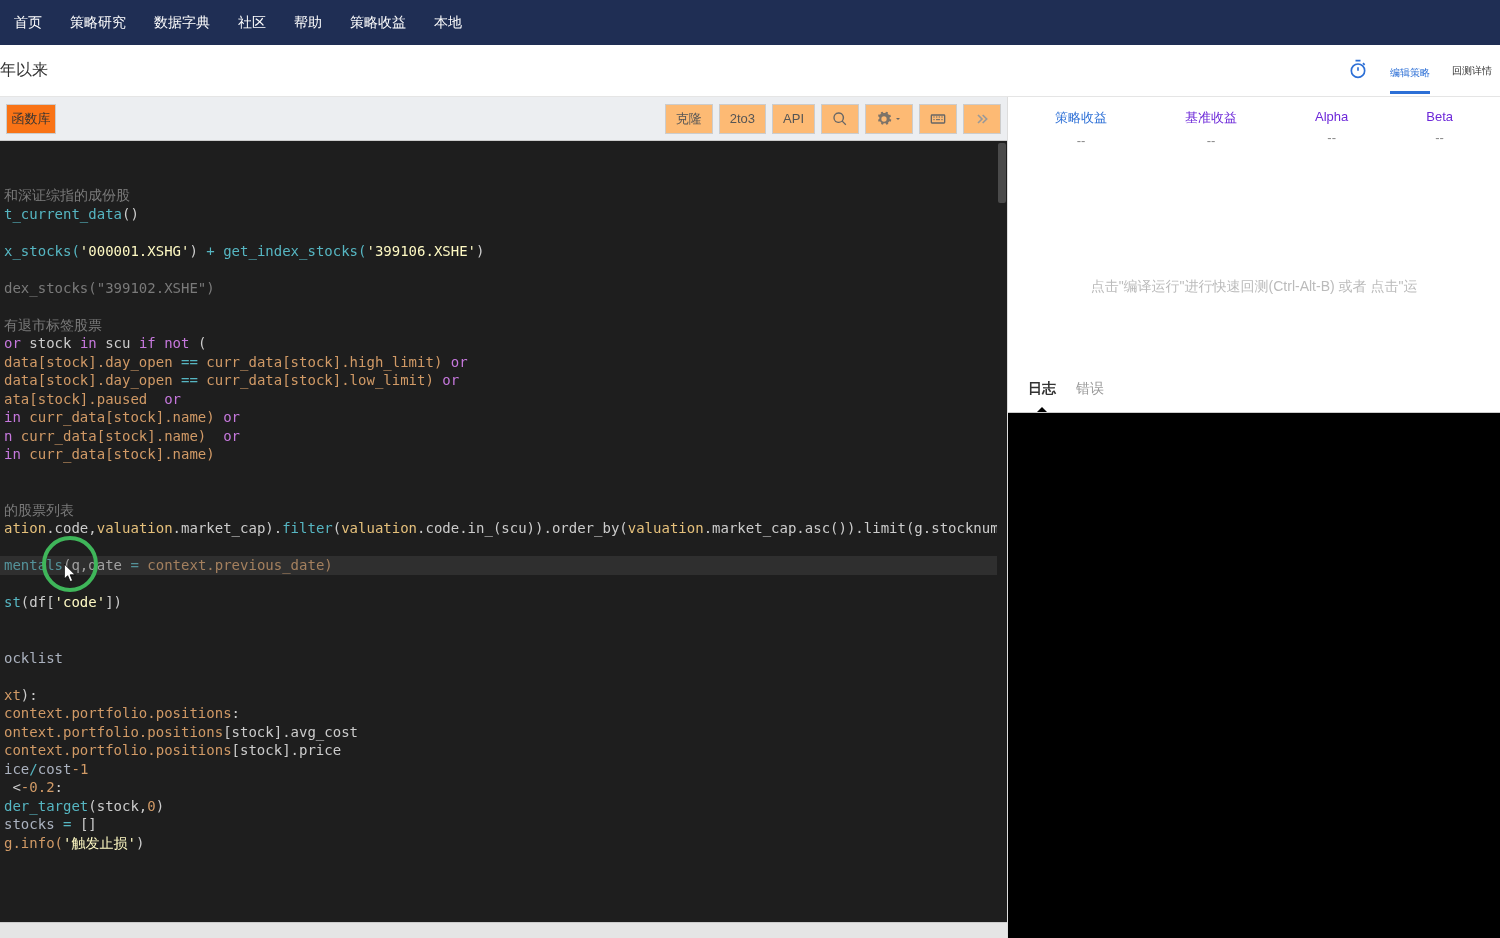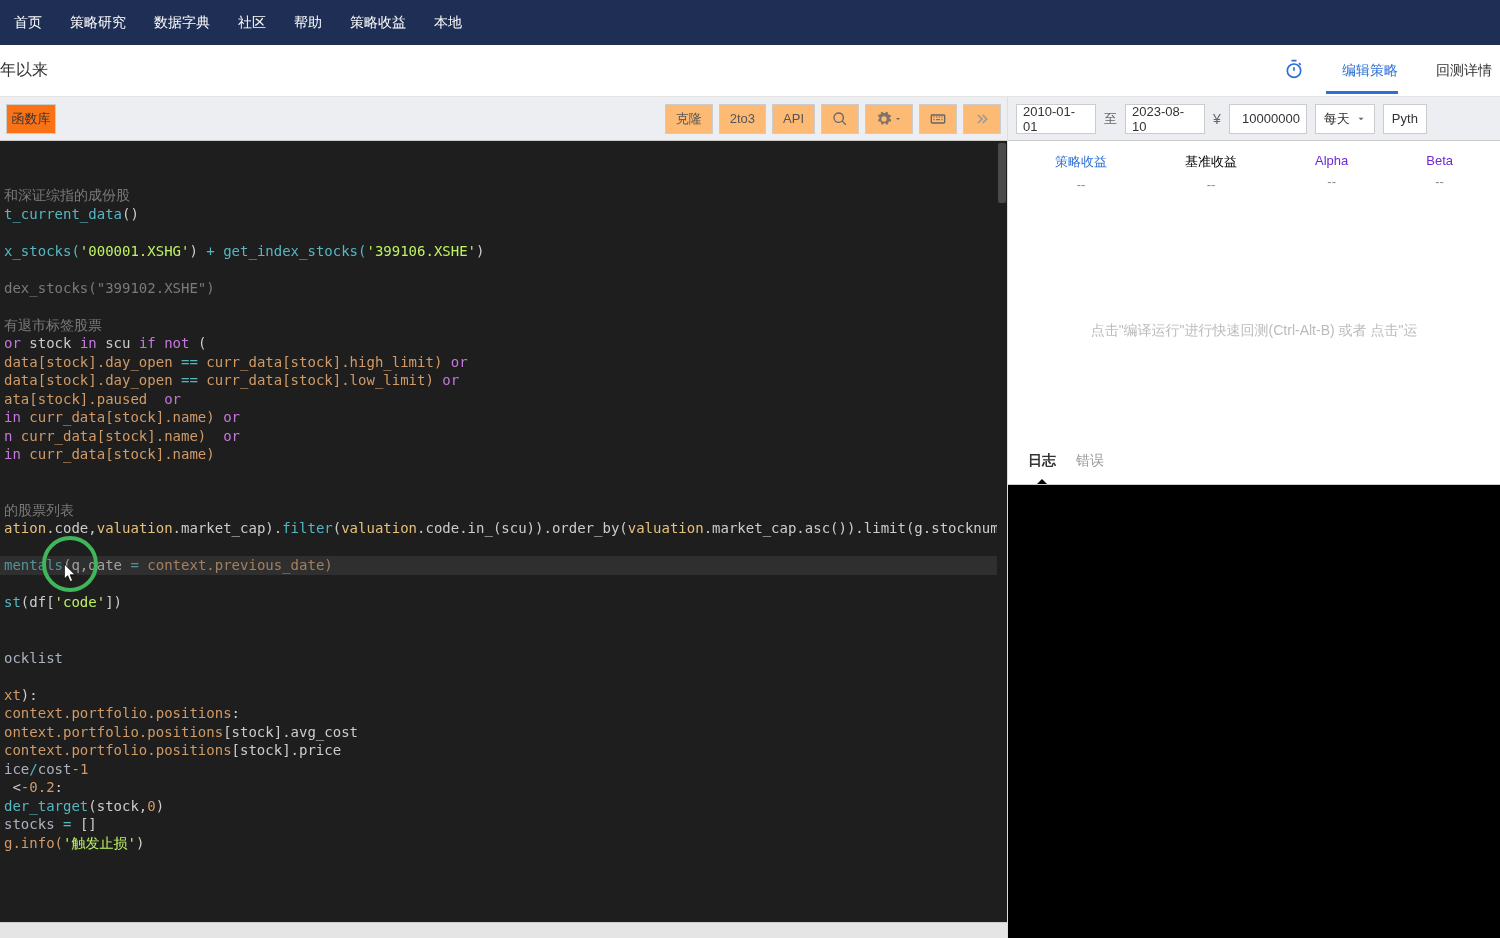--- a/index.html
+++ b/index.html
@@ -40,25 +40,24 @@
     .subheader-right {
       display: flex;
       align-items: center;
       gap: 22px;
     }
     .timer-icon {
       width: 20px; height: 20px;
       color: #2c6fd6;
     }
     .tab-btn {
-      font-size: 14px;
+      font-size: 10px;
       color: #333;
       padding: 4px 0;
       cursor: pointer;
-      margin-left: 16px;
     }
     .tab-btn.active {
       color: #2c6fd6;
     }
     .tab-underline {
       position: absolute;
       bottom: -14px;
       left: 0;
       right: 0;
       height: 3px;
@@ -128,21 +127,21 @@
       line-height: 18.5px;
       padding: 8px 0 8px 4px;
       overflow: hidden;
       position: relative;
       white-space: pre;
     }
     .code-area .c-comment { color: #7a7a7a; }
     .code-area .c-key { color: #c678dd; }
     .code-area .c-func { color: #56b6c2; }
     .code-area .c-attr { color: #d19a66; }
-    .code-area .c-str { color: #bef264; }
+    .code-area .c-str { color: #fef9c3; }
     .code-area .c-num { color: #d19a66; }
     .code-area .c-ident { color: #e5c07b; }
     .code-area .c-var { color: #abb2bf; }
     .code-area .c-op { color: #56b6c2; }
     .cursor-line {
       position: absolute;
       left: 0; right: 8px;
       height: 18.5px;
       background: rgba(80,80,80,0.35);
       top: 415px;
@@ -202,31 +201,31 @@
       display: flex;
       padding: 12px 8px 0;
       justify-content: space-around;
     }
     .metric {
       text-align: center;
       font-size: 13px;
     }
     .metric-label { color: #6d28d9; }
     .metric-label.blue { color: #2c6fd6; }
-    .metric-label.red { color: #000000; }
+    .metric-label.red { color: #6d28d9; }
     .metric-val { color: #888; margin-top: 6px; }
     .hint {
       color: #bbb;
       font-size: 14px;
       text-align: center;
       margin-top: 130px;
       padding: 0 12px;
     }
     .log-tabs {
-      margin-top: 112px;
+      margin-top: 84px;
       display: flex;
       gap: 20px;
       padding: 0 20px 10px;
       border-bottom: 1px solid #ccc;
     }
     .log-tab {
       font-size: 14px;
       color: #999;
       cursor: pointer;
       position: relative;
@@ -367,36 +366,20 @@
 <span class="c-var">stocks </span><span class="c-op">=</span><span> []</span>
 <span class="c-attr">g.info(</span><span class="c-str">'触发止损'</span><span>)</span>
       <div class="scrollbar-v">
         <div class="thumb" style="top:2px;height:60px"></div>
       </div>
     </div>
     <div class="bottom-scroll"></div>
   </div>
 
   <div class="right-col">
-    <div class="params-row">
-      <div class="param-input" style="width:80px">2010-01-01</div>
-      <span class="param-sep">至</span>
-      <div class="param-input" style="width:80px">2023-08-10</div>
-      <span class="param-currency">¥</span>
-      <div class="param-input" style="width:78px;justify-content:flex-end">10000000</div>
-      <div class="param-select">
-        <span>每天</span>
-        <svg viewBox="0 0 24 24">
-            <path d="M6 9l6 6 6-6z"></path>
-          </svg>
-      </div>
-      <div class="param-select">
-        <span>Pyth</span>
-      </div>
-    </div>
 
     <div class="metrics">
       <div class="metric">
         <div class="metric-label blue">策略收益</div>
         <div class="metric-val">--</div>
       </div>
       <div class="metric">
         <div class="metric-label red">基准收益</div>
         <div class="metric-val">--</div>
       </div>

